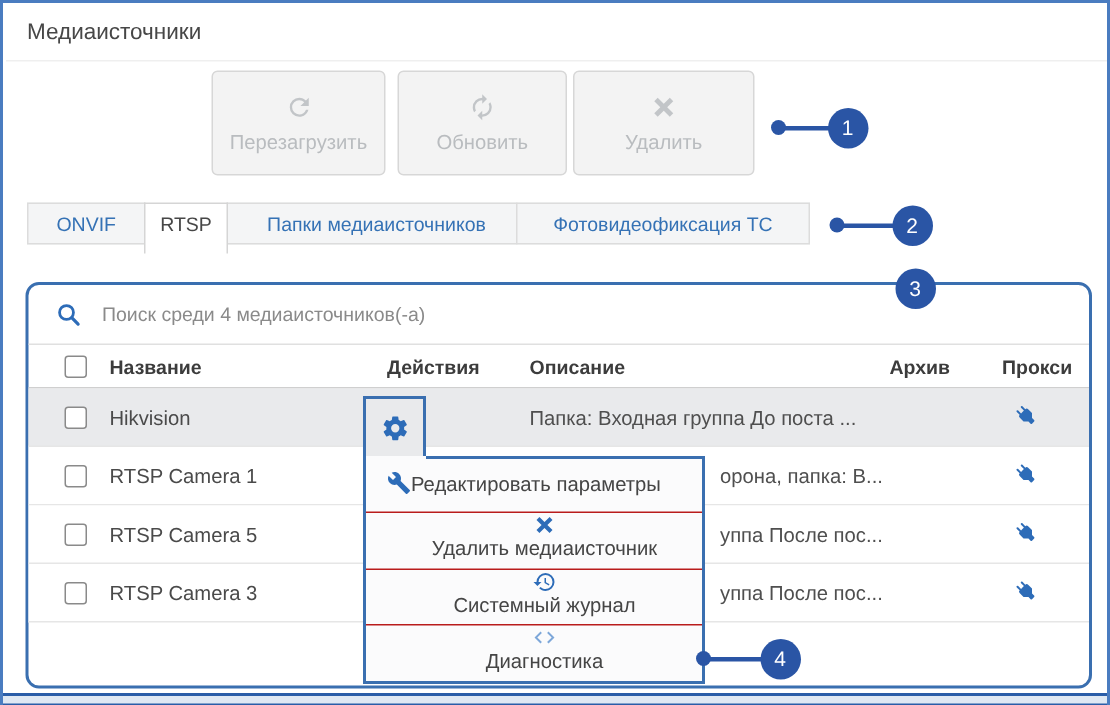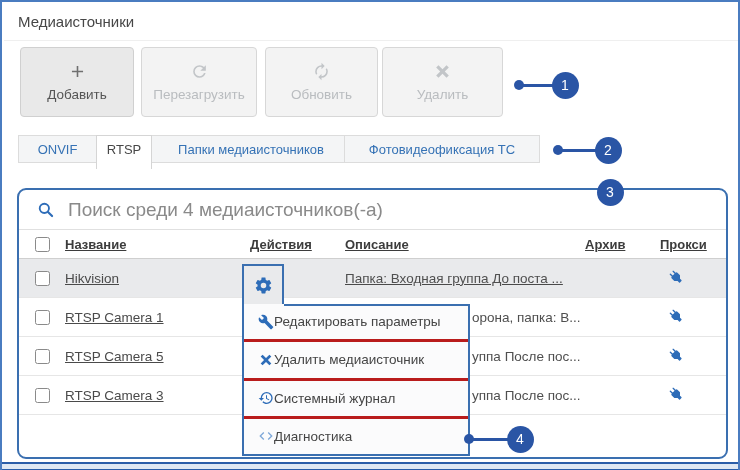--- a/index.html
+++ b/index.html
@@ -29,41 +29,41 @@
   .tab.active{height:34px;background:#fff;border-color:#d5d5d5;border-bottom:none;
        color:#474747;z-index:2;align-items:flex-start;padding-top:6px;}
   .tab-onvif{width:79px;} .tab-rtsp{width:56px;} .tab-folders{width:194px;padding-left:20px;} .tab-photo{width:196px;}
 
   
   .panel{position:absolute;left:15px;top:186px;width:711px;height:271px;
          border:2px solid #3a6fb0;border-radius:9px;background:#fff;}
   .search-row{height:40px;display:flex;align-items:center;padding-left:18px;gap:12px;
               border-bottom:1px solid #e0e0e0;}
   .search-row svg{width:17px;height:17px;color:#2d6cb8;flex:0 0 auto;}
-  .search-input{border:none;outline:none;flex:1;font-size:19px;color:#8b5cf6;background:transparent;padding-right:20px;}
+  .search-input{border:none;outline:none;flex:1;font-size:13px;color:#8b5cf6;background:transparent;padding-right:20px;}
   .search-input::placeholder{color:#8a8a8a;opacity:1;}
 
-  .grid{display:grid;grid-template-columns:30px 185px 95px 240px 75px 1fr;align-items:center;padding-left:16px;text-decoration:underline;}
+  .grid{display:grid;grid-template-columns:30px 185px 95px 240px 75px 1fr;align-items:center;padding-left:24px;}
   .thead{height:29px;border-bottom:1px solid #cfcfcf;font-size:13px;font-weight:bold;color:#3c3c3c;}
   .trow{height:39px;font-size:13.5px;color:#4a4a4a;border-bottom:1px solid #e6e6e6;background:#fff;}
   .trow.selected{background:#e9eaec;}
   .cell-desc{white-space:nowrap;overflow:hidden;color:#4f4f4f;}
   .desc-offset{margin-left:127px;display:inline-block;}
   .checkbox{width:15px;height:15px;border:1.5px solid #8a8a8a;border-radius:2.5px;background:#fff;}
   .plug{width:16px;height:16px;color:#2d6cb8;margin-left:8px;}
 
   
   .trigger-cell{position:absolute;left:240px;top:262px;width:42px;height:40px;background:#e9eaec;
      border:2px solid #3a6fb0;border-bottom:none;display:flex;align-items:center;justify-content:center;z-index:5;}
   .trigger-cell svg{width:19px;height:19px;color:#2d6cb8;}
   .cmenu{position:absolute;left:240px;top:302px;width:228px;height:152px;background:#fbfbfc;
      border:2px solid #3a6fb0;border-top:none;z-index:4;display:flex;flex-direction:column;}
   .cmenu::before{content:"";position:absolute;top:0;left:40px;right:0;height:2px;background:#3a6fb0;}
   .cmenu-item{flex:1;display:flex;align-items:center;padding-left:14px;font-size:13.5px;color:#454545;}
-  .cmenu-item + .cmenu-item{border-top:3px solid #b91c1c;}
+  .cmenu-item + .cmenu-item{border-top:1px solid #b91c1c;flex-direction:column;}
   .cmenu-item svg{width:16px;height:16px;color:#2d6cb8;flex:0 0 auto;}
   .cmenu-item svg.light{color:#7da7d9;}
 
   
   .co-dot{position:absolute;width:10px;height:10px;border-radius:50%;background:#2a55a5;z-index:9;}
   .co-line{position:absolute;height:3px;background:#2a55a5;z-index:9;}
   .co-circle{position:absolute;width:27px;height:27px;border-radius:50%;background:#2a55a5;color:#fff;
      display:flex;align-items:center;justify-content:center;font-size:14px;z-index:10;}
 
   
@@ -71,26 +71,20 @@
      background:#dfe8f3;border-top:2px solid #2a5da8;border-bottom:3px solid #2a5da8;}
 </style>
 </head>
 <body>
 
 <div class="stage">
 
   <div class="page-title">Медиаисточники</div>
   <div class="title-divider"></div>
 
-  <div class="toolbar-btn enabled btn-add">
-    <svg class="bicon" viewBox="0 0 24 24">
-        <path fill="currentColor" d="M19,13H13V19H11V13H5V11H11V5H13V11H19V13Z"></path>
-      </svg>
-    <span>Добавить</span>
-  </div>
   <div class="toolbar-btn btn-reload">
     <svg class="bicon" viewBox="0 0 24 24">
         <path fill="currentColor" d="M17.65,6.35C16.2,4.9 14.21,4 12,4A8,8 0 0,0 4,12A8,8 0 0,0 12,20C15.73,20 18.84,17.45 19.73,14H17.65C16.83,16.33 14.61,18 12,18A6,6 0 0,1 6,12A6,6 0 0,1 12,6C13.66,6 15.14,6.69 16.22,7.78L13,11H20V4L17.65,6.35Z"></path>
       </svg>
     <span>Перезагрузить</span>
   </div>
   <div class="toolbar-btn btn-refresh">
     <svg class="bicon" viewBox="0 0 24 24">
         <path fill="currentColor" d="M12,6V9L16,5L12,1V4A8,8 0 0,0 4,12C4,13.57 4.46,15.03 5.24,16.26L6.7,14.8C6.25,13.97 6,13 6,12A6,6 0 0,1 12,6M18.76,7.74L17.3,9.2C17.74,10.04 18,11 18,12A6,6 0 0,1 12,18V15L8,19L12,23V20A8,8 0 0,0 20,12C20,10.43 19.54,8.97 18.76,7.74Z"></path>
       </svg>

